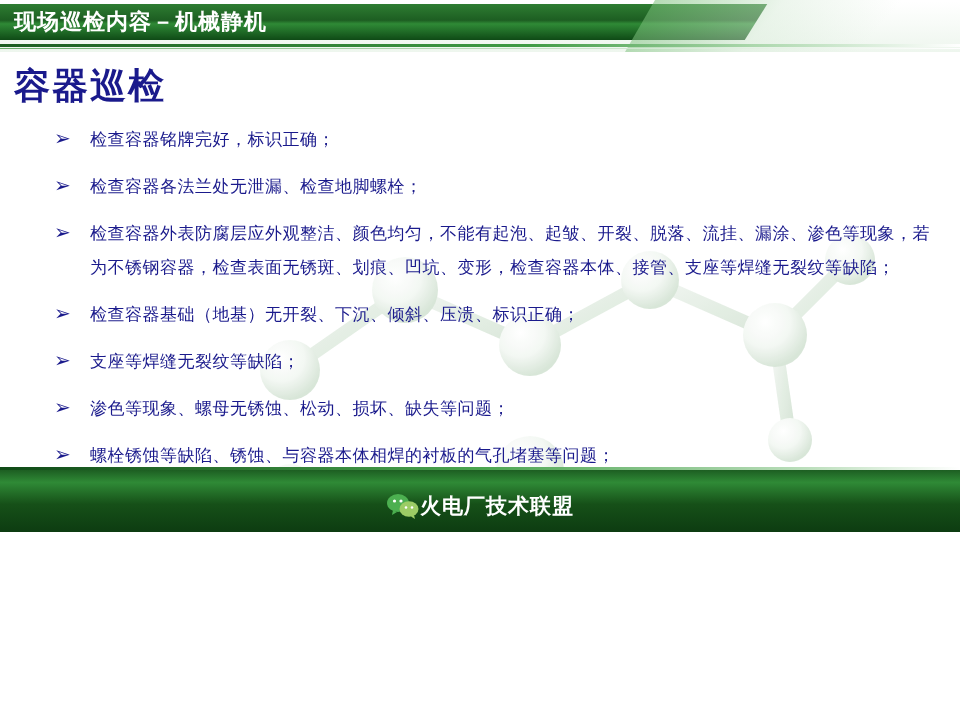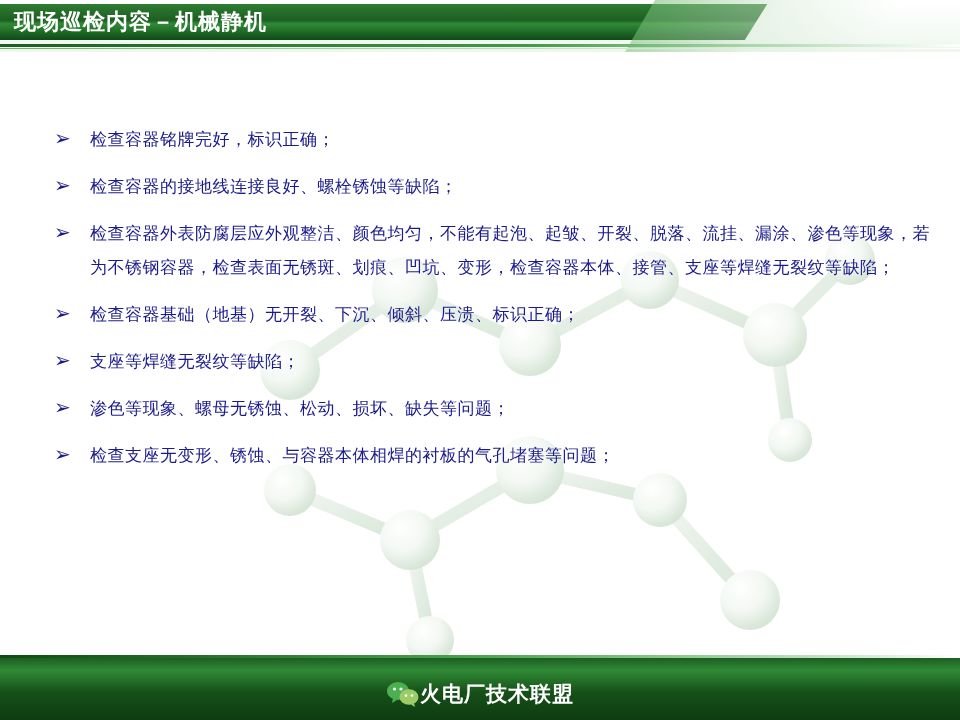--- a/index.html
+++ b/index.html
@@ -9,21 +9,21 @@
   body {
     width: 960px;
     height: 720px;
     font-family: "Liberation Sans", sans-serif;
     background: #ffffff;
     overflow: hidden;
   }
   .slide {
     position: relative;
     width: 960px;
-    height: 720px;
+    height: 532px;
     background: #ffffff;
     overflow: hidden;
   }
 
   
   .header-band {
     position: absolute;
     top: 0;
     left: 0;
     width: 960px;
@@ -225,31 +225,32 @@
   </svg>
 
   <div class="header-band">
     <div class="header-green"></div>
     <div class="header-sweep"></div>
     <div class="header-line"></div>
     <div class="header-line2"></div>
     <div class="header-title">现场巡检内容－机械静机</div>
   </div>
 
+  <div class="slide-title">容器巡检</div>
 
   <div class="bullet-list">
 
     <div class="bullet">
       <div class="bullet-marker">➢</div>
       <div class="bullet-text">检查容器铭牌完好，标识正确；</div>
     </div>
 
     <div class="bullet">
       <div class="bullet-marker">➢</div>
-      <div class="bullet-text">检查容器的接地线连接良好、螺栓锈蚀等缺陷；</div>
+      <div class="bullet-text">检查容器各法兰处无泄漏、检查地脚螺栓；</div>
     </div>
 
     <div class="bullet">
       <div class="bullet-marker">➢</div>
       <div class="bullet-text">检查容器外表防腐层应外观整洁、颜色均匀，不能有起泡、起皱、开裂、脱落、流挂、漏涂、渗色等现象，若为不锈钢容器，检查表面无锈斑、划痕、凹坑、变形，检查容器本体、接管、支座等焊缝无裂纹等缺陷；</div>
     </div>
 
     <div class="bullet">
       <div class="bullet-marker">➢</div>
       <div class="bullet-text">检查容器基础（地基）无开裂、下沉、倾斜、压溃、标识正确；</div>
@@ -260,21 +261,21 @@
       <div class="bullet-text">支座等焊缝无裂纹等缺陷；</div>
     </div>
 
     <div class="bullet">
       <div class="bullet-marker">➢</div>
       <div class="bullet-text">渗色等现象、螺母无锈蚀、松动、损坏、缺失等问题；</div>
     </div>
 
     <div class="bullet">
       <div class="bullet-marker">➢</div>
-      <div class="bullet-text">检查支座无变形、锈蚀、与容器本体相焊的衬板的气孔堵塞等问题；</div>
+      <div class="bullet-text">螺栓锈蚀等缺陷、锈蚀、与容器本体相焊的衬板的气孔堵塞等问题；</div>
     </div>
 
   </div>
 
   <div class="footer-top-line"></div>
   <div class="footer-band">
     <div class="footer-brand">
       <span class="wechat-icon">
         <svg width="34" height="28" viewBox="0 0 34 28" xmlns="http://www.w3.org/2000/svg">
           <ellipse cx="12" cy="11" rx="11" ry="9" fill="#4caf50"></ellipse>

